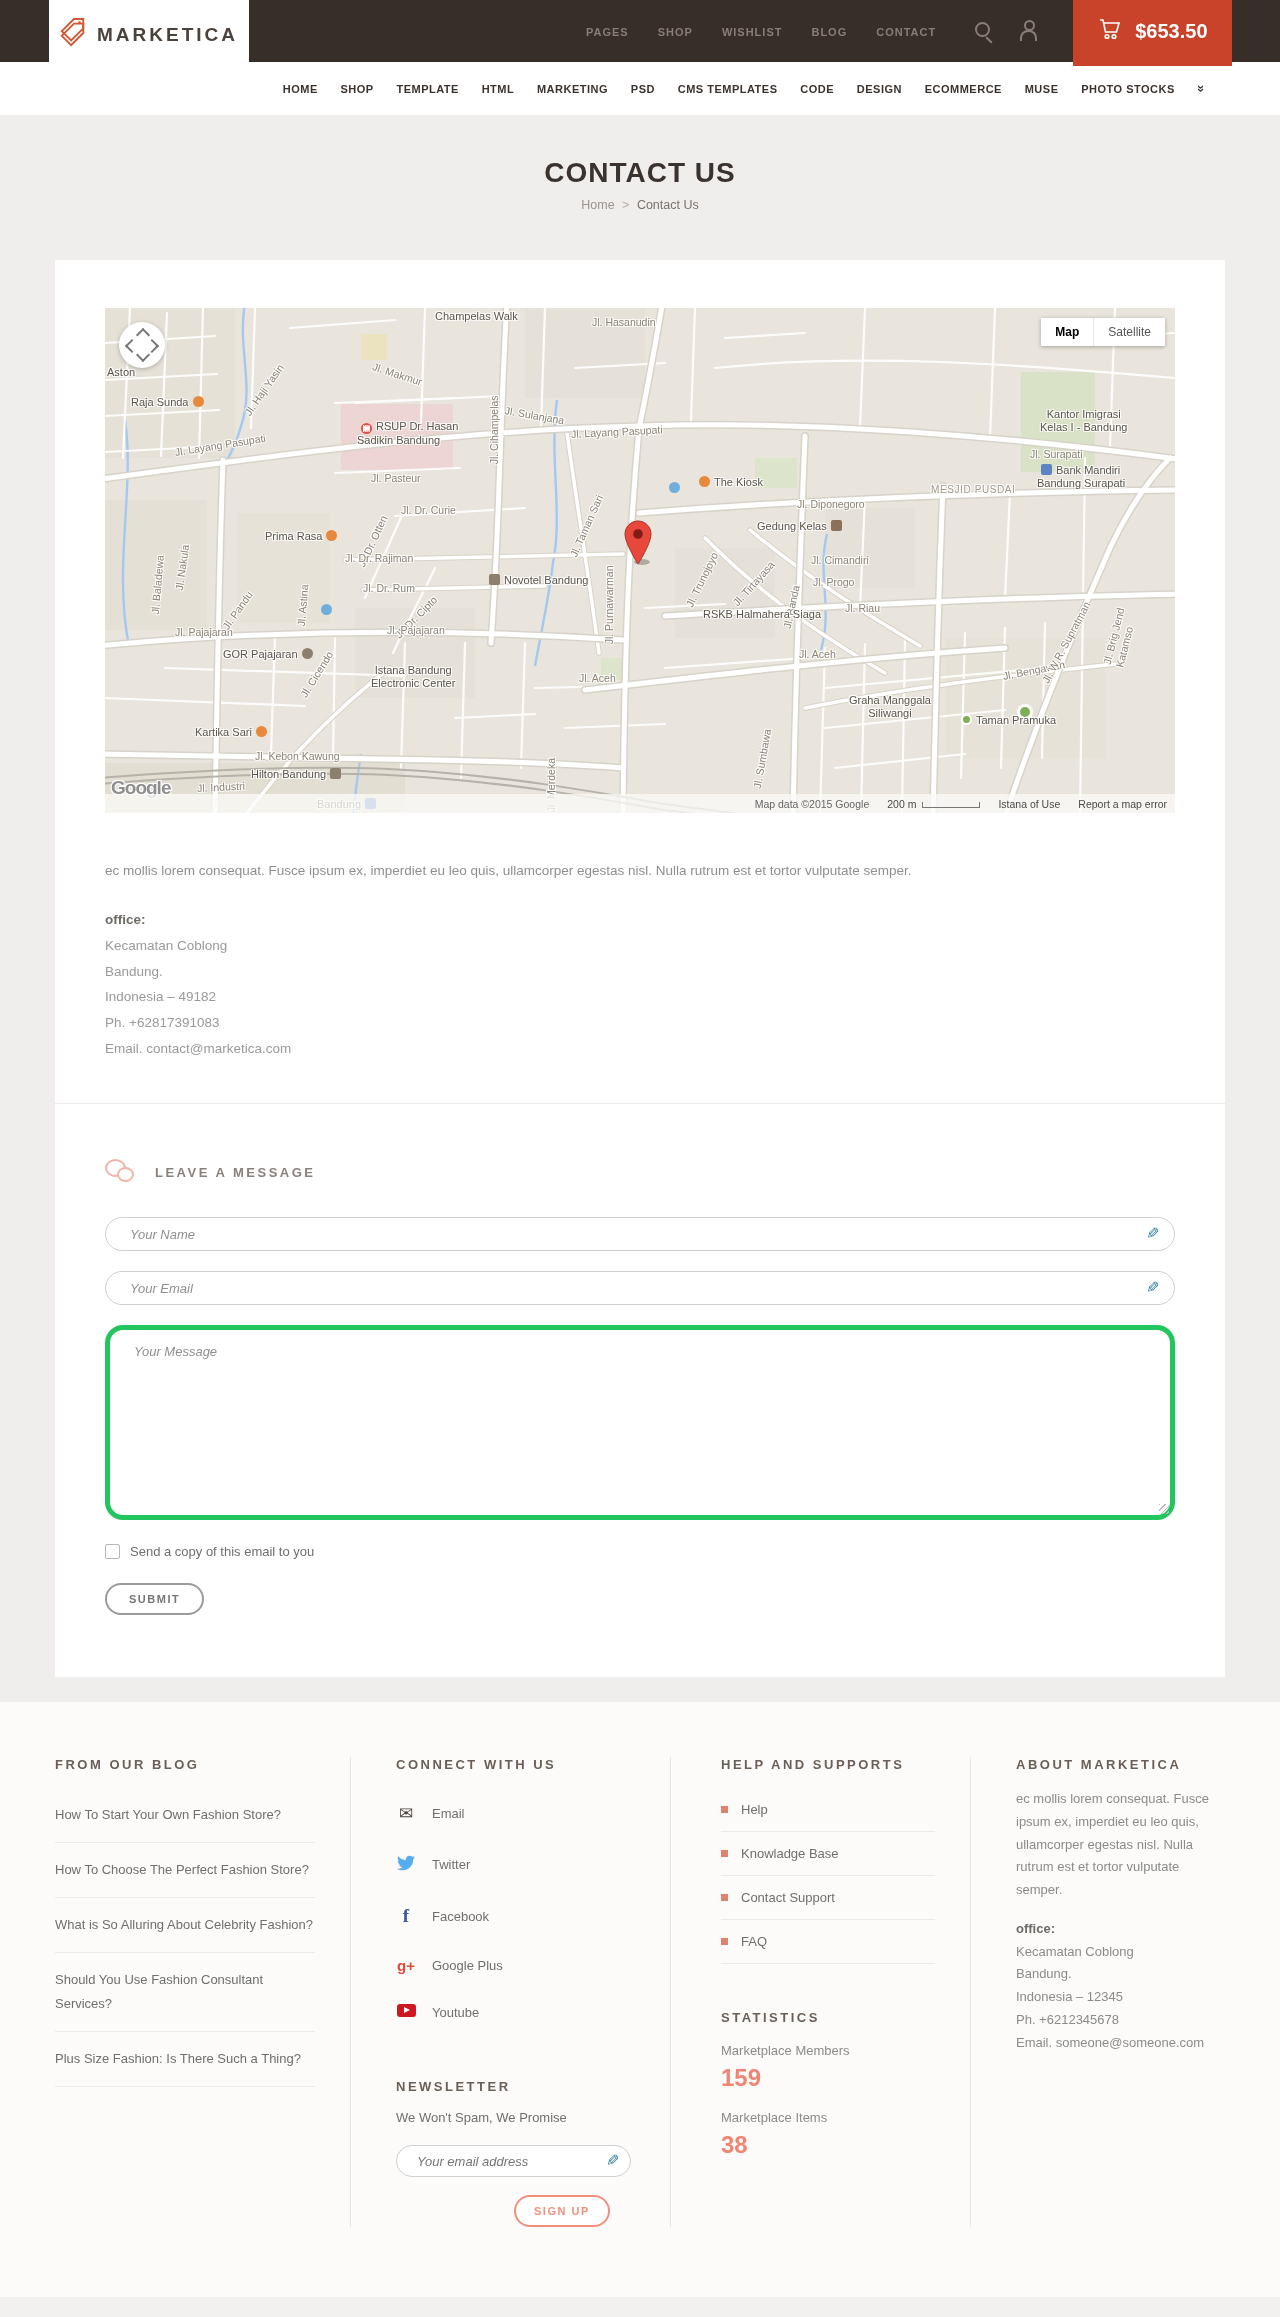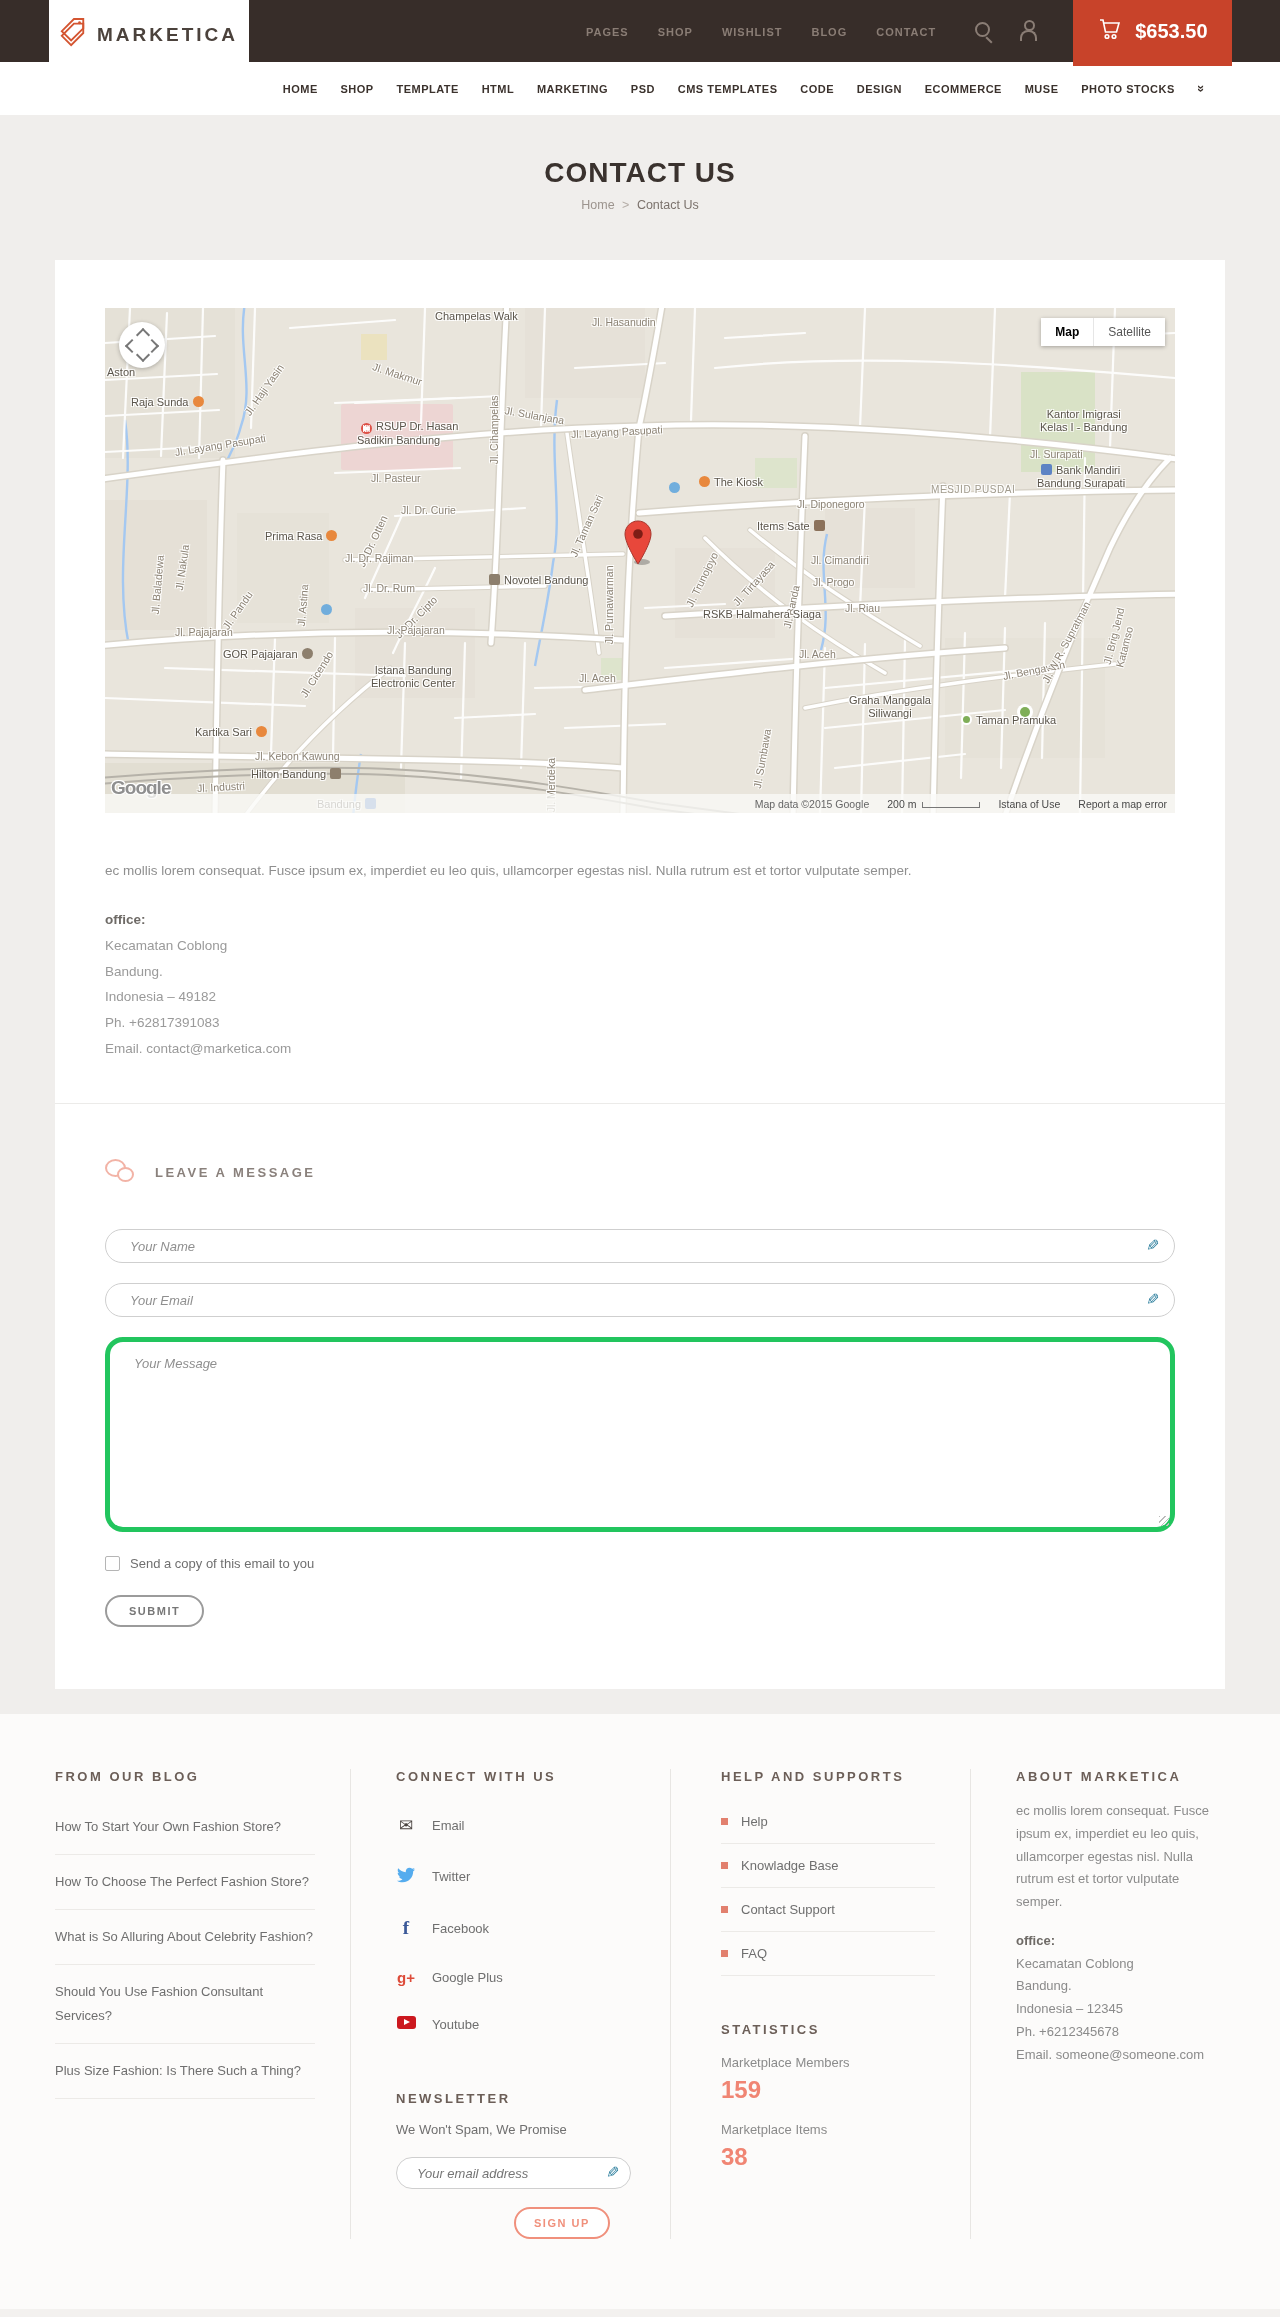--- a/index.html
+++ b/index.html
@@ -72,21 +72,21 @@
   .glogo{position:absolute;left:6px;bottom:14px;font-size:19px;font-weight:bold;color:#8f8f8f;letter-spacing:-1px;
          text-shadow:-1px -1px 0 #fff,1px -1px 0 #fff,-1px 1px 0 #fff,1px 1px 0 #fff;}
 
   
   .intro-text{margin:46px 0 0;font-size:13.5px;color:#8f8f8f;line-height:1.8;}
   .office-block{margin-top:24px;font-size:13.5px;color:#9a9a9a;line-height:1.9;}
   .office-label{font-weight:bold;color:#6e6a66;}
 
   
   .form-section{border-top:1px solid #ecebe9;padding:55px 50px 62px;}
-  .form-head{display:flex;align-items:center;gap:18px;margin-bottom:44px;}
+  .form-head{display:flex;align-items:center;gap:18px;margin-bottom:32px;}
   .chat-icon{position:relative;width:32px;height:26px;}
   .chat-icon::before{content:"";position:absolute;left:0;top:0;width:17px;height:14px;border:2px solid #f2b3a6;border-radius:50%;}
   .chat-icon::after{content:"";position:absolute;left:12px;top:8px;width:13px;height:11px;border:2px solid #f2b3a6;border-radius:50%;background:#fff;}
   .form-title{font-size:13px;font-weight:bold;color:#8a817c;letter-spacing:2.5px;}
   .field{position:relative;margin-bottom:20px;}
   .field input{width:100%;box-sizing:border-box;height:34px;border:1px solid #cfcfcf;border-radius:17px;padding:0 42px 0 24px;font-family:"Liberation Sans",sans-serif;font-style:italic;font-size:13px;color:#555;outline:none;background:#fff;}
   .field textarea{width:100%;box-sizing:border-box;height:195px;border:5px solid #22c55e;border-radius:18px;padding:14px 24px;font-family:"Liberation Sans",sans-serif;font-style:italic;font-size:13px;color:#555;outline:none;resize:none;background:#fff;}
   .field input::placeholder,.field textarea::placeholder{color:#8f8f8f;font-style:italic;}
   .pen-icon{position:absolute;right:16px;top:7px;color:#2a7d9c;font-size:16px;transform:scaleX(-1);}
   .grip{position:absolute;right:6px;bottom:10px;width:10px;height:10px;background:repeating-linear-gradient(135deg,#bbb 0 1px,transparent 1px 4px);}
@@ -338,21 +338,21 @@
           <span class="lbl road" style="left: 466px; top: 120px; transform: rotate(-3deg);"><span>Jl. Layang Pasupati</span></span>
           <span class="lbl road" style="left: 266px; top: 164px;"><span>Jl. Pasteur</span></span>
           <span class="lbl road" style="left: 296px; top: 196px;"><span>Jl. Dr. Curie</span></span>
           <span class="lbl road" style="left: 256px; top: 252px; transform: rotate(-65deg);"><span>Jl. Dr. Otten</span></span>
           <span class="lbl place" style="left: 590px; top: 168px;"><span class="mico mico-restaurant"></span><span>The Kiosk</span></span>
           <span class="lbl road" style="left: 692px; top: 190px;"><span>Jl. Diponegoro</span></span>
           <span class="lbl place" style="left: 160px; top: 222px;"><span>Prima Rasa</span><span class="mico mico-restaurant"></span></span>
           <span class="lbl road" style="left: 240px; top: 244px;"><span>Jl. Dr. Rajiman</span></span>
           <span class="lbl road" style="left: 258px; top: 274px;"><span>Jl. Dr. Rum</span></span>
           <span class="lbl road" style="left: 292px; top: 322px; transform: rotate(-45deg);"><span>Jl. Dr. Cipto</span></span>
-          <span class="lbl place" style="left: 652px; top: 212px;"><span>Items Sate</span><span class="mico mico-museum"></span></span>
+          <span class="lbl place" style="left: 652px; top: 212px;"><span>Gedung Kelas</span><span class="mico mico-museum"></span></span>
           <span class="lbl road" style="left: 706px; top: 246px;"><span>Jl. Cimandiri</span></span>
           <span class="lbl road" style="left: 708px; top: 268px;"><span>Jl. Progo</span></span>
           <span class="lbl road" style="left: 740px; top: 294px;"><span>Jl. Riau</span></span>
           <span class="lbl road" style="left: 584px; top: 292px; transform: rotate(-64deg);"><span>Jl. Trunojoyo</span></span>
           <span class="lbl road" style="left: 630px; top: 290px; transform: rotate(-48deg);"><span>Jl. Tirtayasa</span></span>
           <span class="lbl road" style="left: 682px; top: 314px; transform: rotate(-78deg);"><span>Jl. Banda</span></span>
           <span class="lbl road" style="left: 468px; top: 242px; transform: rotate(-66deg);"><span>Jl. Taman Sari</span></span>
           <span class="lbl road" style="left: 504px; top: 330px; transform: rotate(-90deg);"><span>Jl. Purnawarman</span></span>
           <span class="lbl place" style="left: 380px; top: 266px;"><span class="mico mico-hotel"></span><span>Novotel Bandung</span></span>
           <span class="lbl place" style="left: 598px; top: 300px;"><span>RSKB Halmahera Siaga</span></span>

